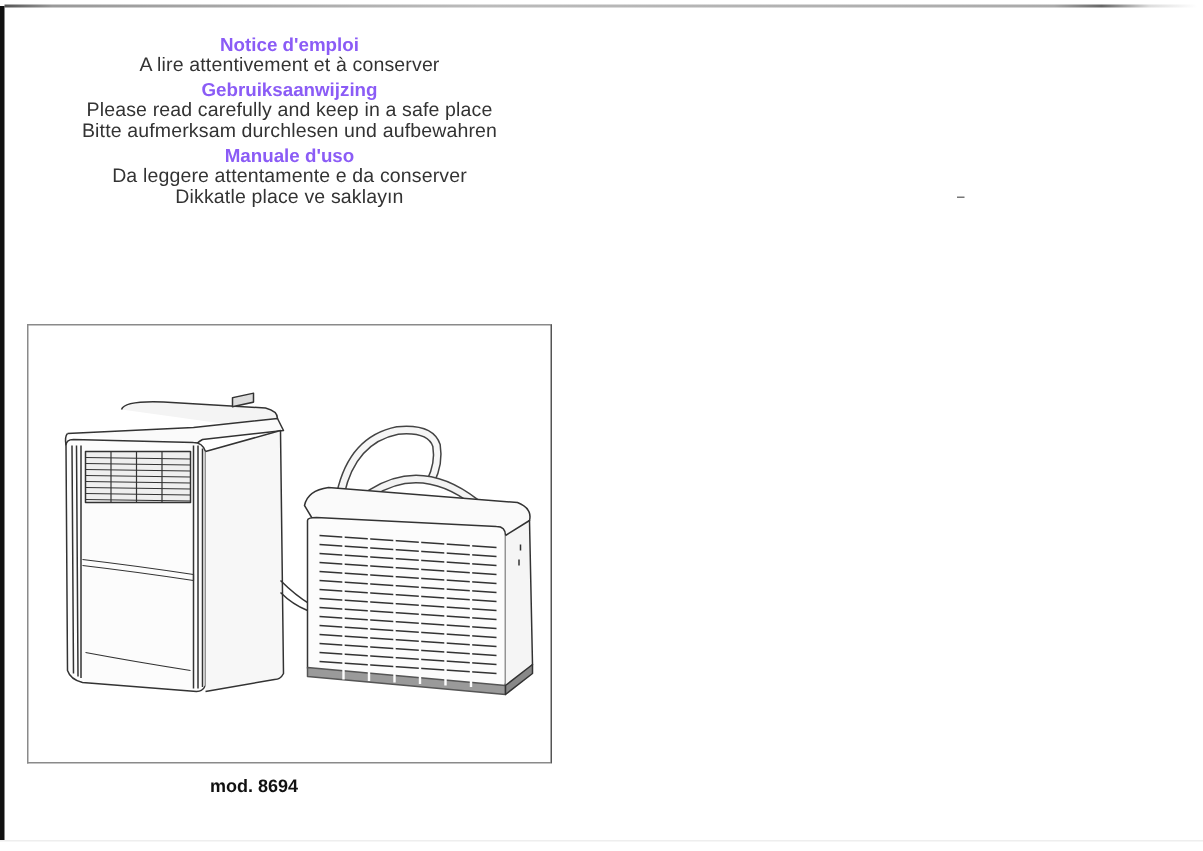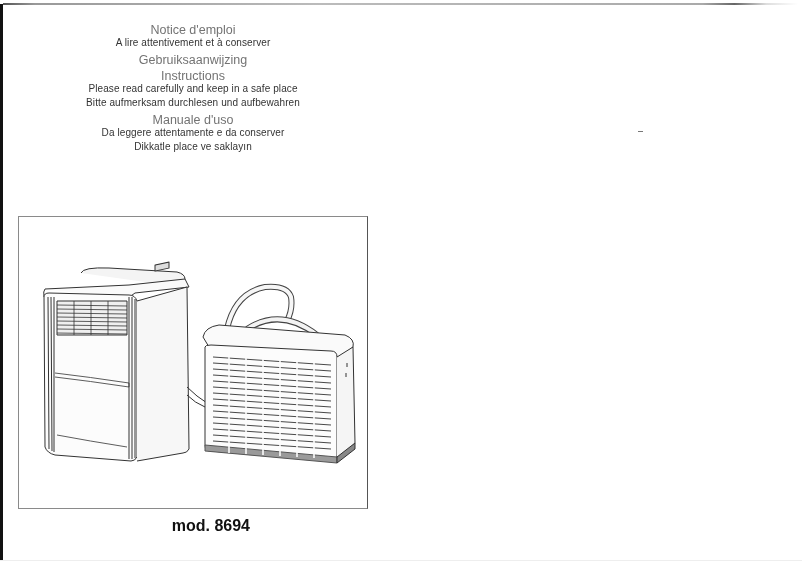--- a/index.html
+++ b/index.html
@@ -17,54 +17,53 @@
       background: linear-gradient(to right, #555 0%, #999 4%, #bbb 40%, #aaa 88%, #666 92%, #ddd 96%, transparent 100%);
     }
     .bottom-edge {
       position: absolute; left: 0; top: 560px; width: 802px; height: 1px; background: #eee;
     }
     .titles {
       position: absolute; left: 0; top: 22px; width: 386px; text-align: center;
     }
     .block { margin: 0; }
     .h {
-      font-size: 12.5px; font-weight: normal; line-height: 16px; color: #737373;
+      font-size: 12.5px; font-weight: bold; line-height: 16px; color: #8b5cf6;
     }
     .sub {
-      font-size: 10px; line-height: 10px; color: #333; margin-bottom: 4px; letter-spacing: 0.1px; text-align: center;
+      font-size: 13px; line-height: 10px; color: #333; margin-bottom: 4px; letter-spacing: 0.1px; text-align: center;
     }
     .h.turkish { font-size: 12px; letter-spacing: 0.3px; }
     .frame {
       position: absolute; left: 18px; top: 216px; width: 350px; height: 293px;
       border: 1px solid #8a8a8a; border-right-color: #555; box-sizing: border-box;
     }
     .frame svg { position: absolute; left: 0; top: 0; }
     .model {
-      position: absolute; left: 140px; top: 517px; width: 110px; text-align: right;
-      font-size: 16px; font-weight: bold; color: #111;
+      position: absolute; left: 140px; top: 517px; width: 110px; text-align: left;
+      font-size: 12px; font-weight: bold; color: #111;
     }
     .speck { position: absolute; width: 5px; height: 1px; background: #777; }
   </style>
 </head>
 <body>
 
 <div class="top-edge"></div>
 <div class="left-edge"></div>
 <div class="bottom-edge"></div>
 
 <div class="titles">
   <div class="block">
     <div class="h">Notice d'emploi</div>
     <div class="sub">A lire attentivement et à conserver</div>
   </div>
   <div class="block">
     <div class="h">Gebruiksaanwijzing</div>
   </div>
   <div class="block">
-    <div class="h">Instructions</div>
     <div class="sub">Please read carefully and keep in a safe place</div>
   </div>
   <div class="block">
     <div class="sub">Bitte aufmerksam durchlesen und aufbewahren</div>
   </div>
   <div class="block">
     <div class="h">Manuale d'uso</div>
     <div class="sub">Da leggere attentamente e da conserver</div>
   </div>
   <div class="block">

